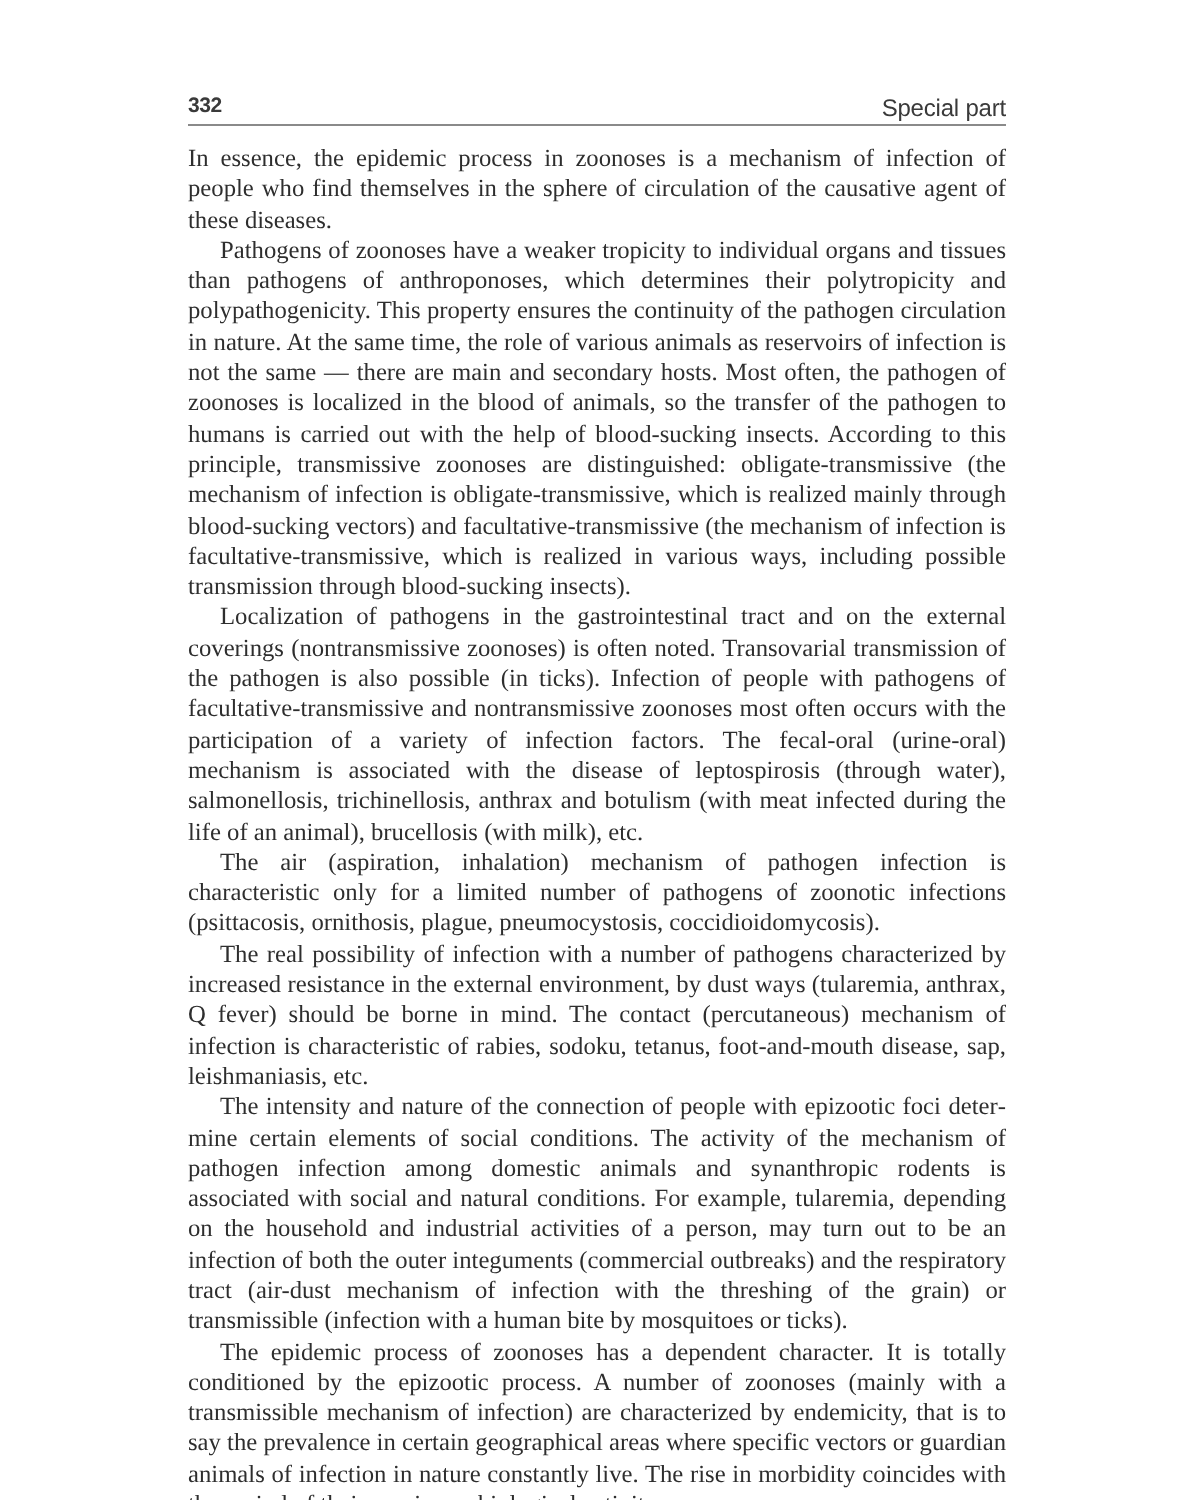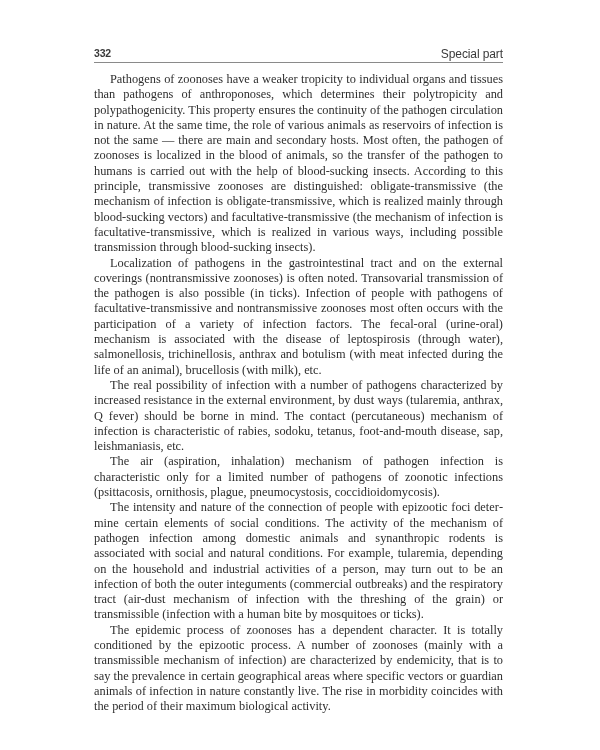--- a/index.html
+++ b/index.html
@@ -22,21 +22,22 @@
 </style>
 </head>
 <body>
 
 <div class="page">
   <div class="running-head">
     <span class="page-number">332</span>
     <span class="section-title">Special part</span>
   </div>
   <div class="body-text">
+    <p class="first">In essence, the epidemic process in zoonoses is a mechanism of infection of people who find themselves in the sphere of circulation of the causative agent of these diseases.</p>
     <p>Pathogens of zoonoses have a weaker tropicity to individual organs and tissues than pathogens of anthroponoses, which determines their polytropicity and polypatho­genicity. This property ensures the continuity of the pathogen circulation in nature. At the same time, the role of various animals as reservoirs of infection is not the same — there are main and secondary hosts. Most often, the pathogen of zoonoses is localized in the blood of animals, so the transfer of the pathogen to humans is carried out with the help of blood-sucking insects. According to this principle, transmissive zoonoses are distinguished: obligate-transmissive (the mechanism of infection is obligate-trans­missive, which is realized mainly through blood-sucking vectors) and facultative-transmissive (the mechanism of infection is facultative-transmissive, which is realized in various ways, including possible transmission through blood-sucking insects).</p>
     <p>Localization of pathogens in the gastrointestinal tract and on the external coverings (nontransmissive zoonoses) is often noted. Transovarial transmission of the pathogen is also possible (in ticks). Infection of people with pathogens of facultative-transmis­sive and nontransmissive zoonoses most often occurs with the participation of a variety of infection factors. The fecal-oral (urine-oral) mechanism is associated with the dis­ease of leptospirosis (through water), salmonellosis, trichinellosis, anthrax and botu­lism (with meat infected during the life of an animal), brucellosis (with milk), etc.</p>
+    <p>The air (aspiration, inhalation) mechanism of pathogen infection is characteristic only for a limited number of pathogens of zoonotic infections (psittacosis, ornithosis, plague, pneumocystosis, coccidioidomycosis).</p>
     <p>The real possibility of infection with a number of pathogens characterized by in­creased resistance in the external environment, by dust ways (tularemia, anthrax, Q fever) should be borne in mind. The contact (percutaneous) mechanism of infec­tion is characteristic of rabies, sodoku, tetanus, foot-and-mouth disease, sap, leish­maniasis, etc.</p>
-    <p>The air (aspiration, inhalation) mechanism of pathogen infection is characteristic only for a limited number of pathogens of zoonotic infections (psittacosis, ornithosis, plague, pneumocystosis, coccidioidomycosis).</p>
     <p>The intensity and nature of the connection of people with epizootic foci deter­mine certain elements of social conditions. The activity of the mechanism of patho­gen infection among domestic animals and synanthropic rodents is associated with social and natural conditions. For example, tularemia, depending on the household and industrial activities of a person, may turn out to be an infection of both the outer integuments (commercial outbreaks) and the respiratory tract (air-dust mechanism of infection with the threshing of the grain) or transmissible (infection with a human bite by mosquitoes or ticks).</p>
     <p>The epidemic process of zoonoses has a dependent character. It is totally condi­tioned by the epizootic process. A number of zoonoses (mainly with a transmissible mechanism of infection) are characterized by endemicity, that is to say the prevalence in certain geographical areas where specific vectors or guardian animals of infection in nature constantly live. The rise in morbidity coincides with the period of their maxi­mum biological activity.</p>
 
   </div>
 </div>
 
 </body></html>

